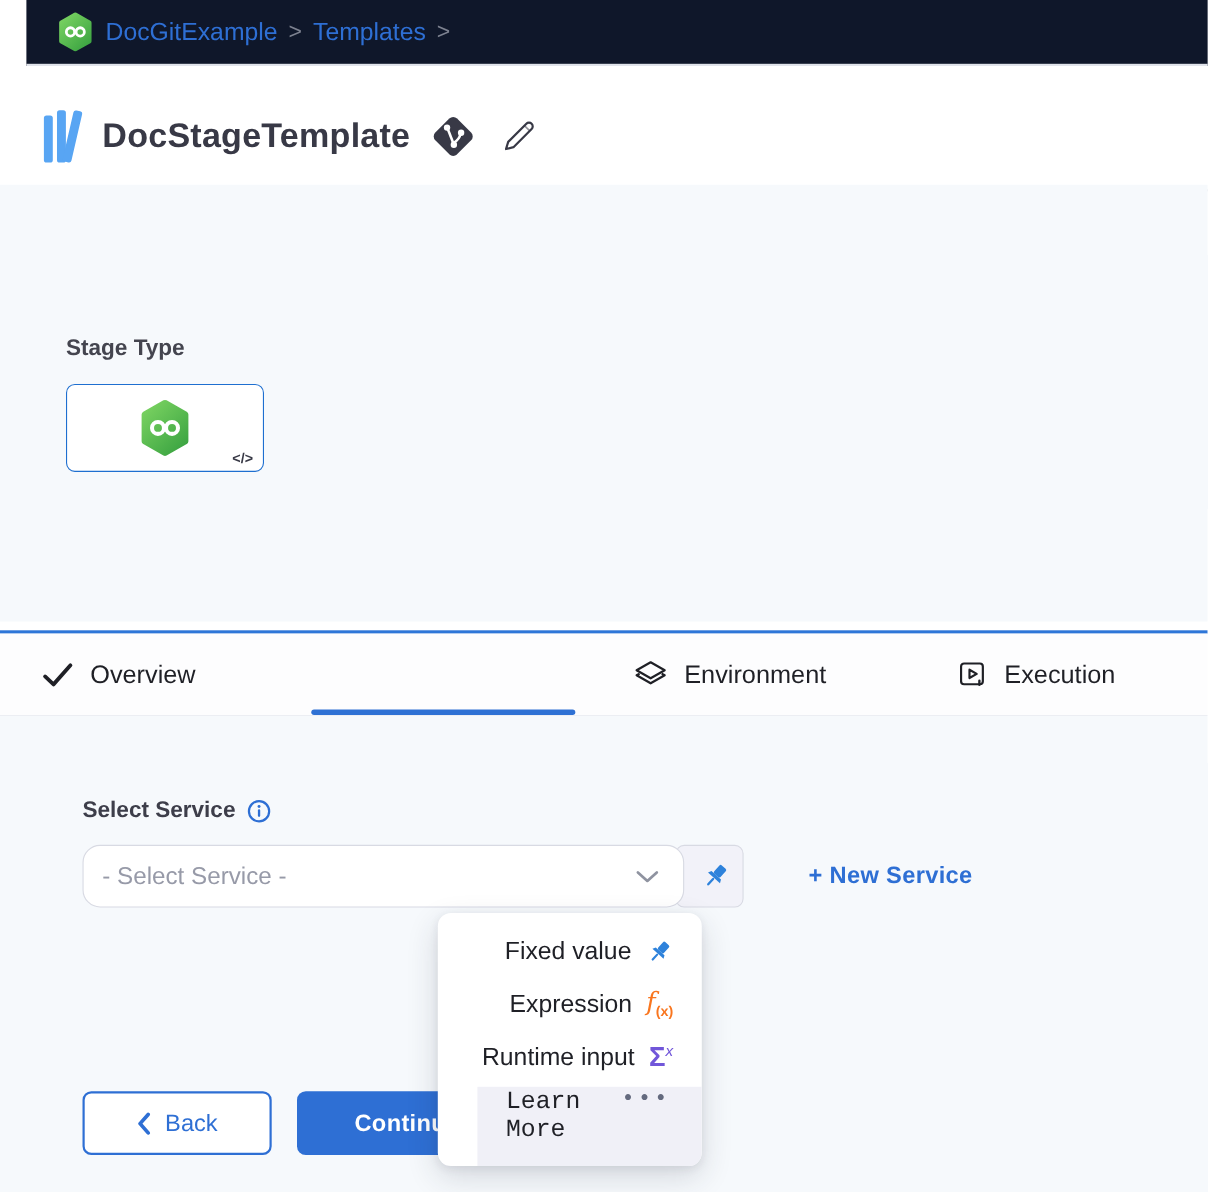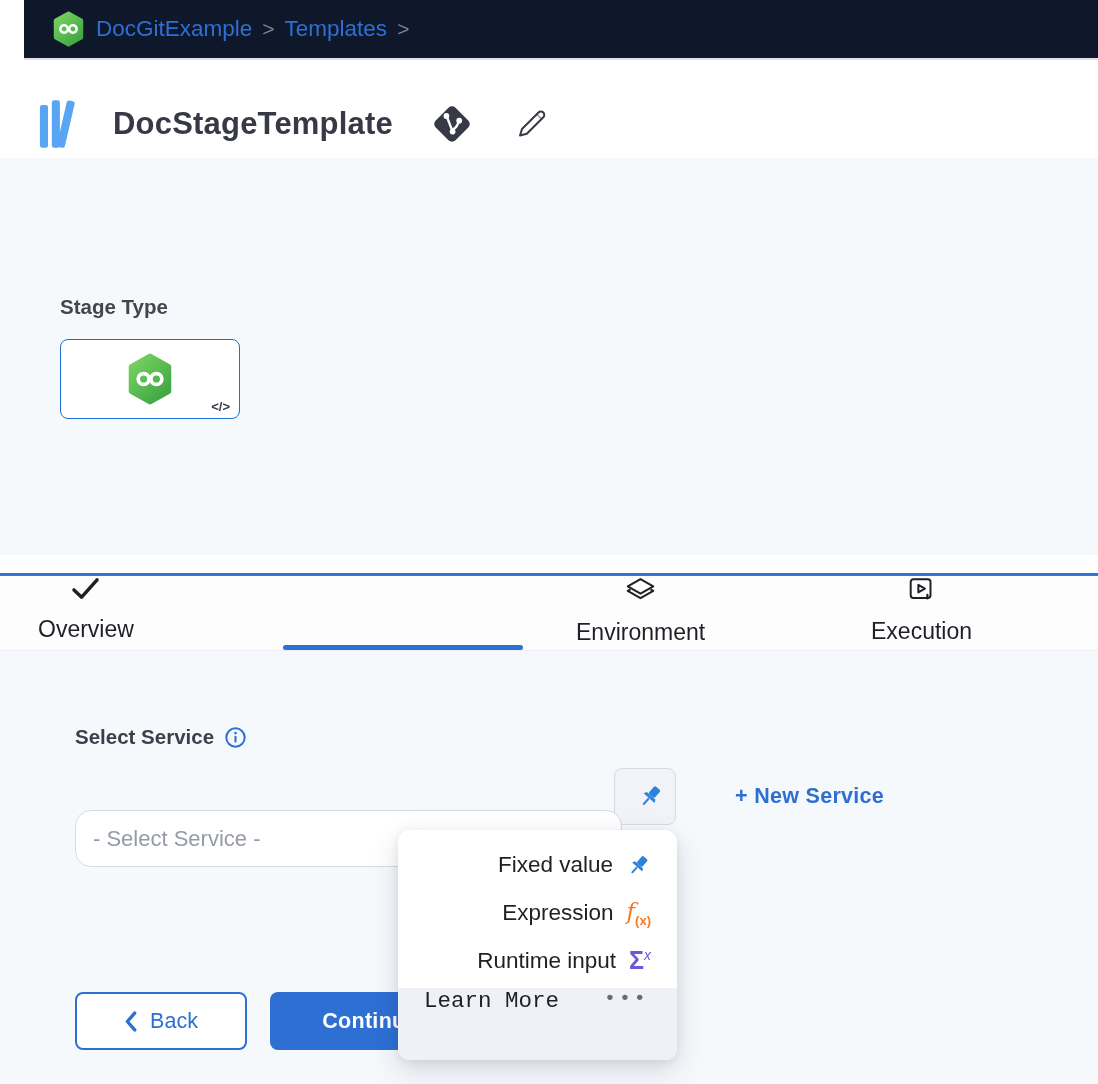--- a/index.html
+++ b/index.html
@@ -9,71 +9,71 @@
 
   
   .topbar { position:absolute; left:0; top:0; width:1098px; height:60px; background:#0f172a;
             border-bottom:2px solid #e0e3ea; display:flex; align-items:center; padding-left:28px;margin-left:24px; }
   .crumb-icon { width:33px; height:36px; margin-right:11px; display:flex; }
   .crumb-link { color:#2e6fd4; font-size:22.5px; font-weight:500; cursor:pointer; }
   .crumb-sep { color:#7d8290; font-size:21px; margin:0 10px; font-weight:500; }
 
   
   .titlebar { position:absolute; left:0; top:75px; width:1098px; height:99px; background:#fff;
-              border-bottom:2px solid #dcdfe6; display:flex; align-items:center; padding-left:38px;gap:20px; }
+              border-bottom:2px solid #dcdfe6; display:flex; align-items:center; padding-left:38px; }
   .lib-icon { width:40px; height:52px; margin-right:15px; display:flex; }
   .page-title { font-size:31px; font-weight:700; color:#383946; letter-spacing:0.2px; }
   .git-icon { width:46px; height:46px; margin-left:16px; display:flex; }
   .edit-icon { width:36px; height:36px; margin-left:18px; display:flex; cursor:pointer; }
 
   
-  .section1 { position:absolute; left:0; top:158px; width:1098px; height:397px; background:#f6f9fc; }
+  .section1 { position:absolute; left:0; top:168px; width:1098px; height:397px; background:#f6f9fc; }
   .stage-label { position:absolute; left:60px; top:137px; font-size:20.5px; font-weight:600; color:#44454f; }
   .stage-card { position:absolute; left:60px; top:181px; width:180px; height:80px; background:#fff;
                 border:1.6px solid #1e6fd0; border-radius:8px; cursor:pointer;
                 display:flex; align-items:center; justify-content:center; }
   .stage-card .hexwrap { width:48px; height:52px; display:flex; }
   .stage-card .code-glyph { position:absolute; right:9px; bottom:4px; font-size:13px; font-weight:700; color:#383946; }
 
   
   .blue-top-line { position:absolute; left:0; top:573px; width:1098px; height:3px; background:#2e76d8; }
   .tabbar { position:absolute; left:0; top:576px; width:1098px; height:75px; background:#fdfdfe;
             border-bottom:1px solid #eceef3; }
-  .tab { position:absolute; top:0; height:74px; display:flex; align-items:center; gap:15px; cursor:pointer;flex-direction:column; }
+  .tab { position:absolute; top:0; height:74px; display:flex; align-items:center; gap:15px; cursor:pointer; }
   .tab-label { font-size:23px; color:#1f2026; font-weight:400; }
   .tab.active .tab-label { font-weight:700; }
   .tab-underline { position:absolute; left:283px; top:69px; width:240px; height:5px;
                    background:#2e71d4; border-radius:3px; }
 
   
   .section2 { position:absolute; left:0; top:651px; width:1098px; height:433px; background:#f6f9fc; }
   .select-label-row { position:absolute; left:75px; top:74px; display:flex; align-items:center; gap:10px; }
   .select-label { font-size:20.5px; font-weight:600; color:#3d3e4a; }
   .select-box { position:absolute; left:75px; top:117px; width:547px; height:57px; background:#fff;
                 border:1px solid #d8dae3; border-radius:16px; display:flex; align-items:center;
-                justify-content:space-between; padding:0 22px 0 17px; cursor:pointer; z-index:2;margin-top:42px; }
+                justify-content:space-between; padding:0 22px 0 17px; cursor:pointer; z-index:2; }
   .select-placeholder { font-size:22px; color:#979aa8; }
   .pin-btn { position:absolute; left:614px; top:117px; width:62px; height:57px; background:#f2f2f9;
              border:1px solid #d8dae3; border-radius:8px; display:flex; align-items:center;
              justify-content:center; padding-left:10px; cursor:pointer; z-index:1; }
   .new-service { position:absolute; left:735px; top:117px; height:57px; display:flex; align-items:center;
                  color:#2e6fd4; font-size:21.5px; font-weight:700; cursor:pointer; letter-spacing:0.3px; }
 
   
   .btn-back { position:absolute; left:75px; top:341px; width:172px; height:58px; background:#fff;
               border:2px solid #2e6fd4; border-radius:8px; display:flex; align-items:center;
               justify-content:center; gap:13px; color:#2e6fd4; font-size:21.5px; font-weight:400;
               cursor:pointer; z-index:1; }
   .btn-continue { position:absolute; left:270px; top:341px; width:200px; height:58px; background:#2e6fd4;
                   border:none; border-radius:8px; display:flex; align-items:center; justify-content:center;
                   color:#fff; font-size:21.5px; font-weight:700; cursor:pointer; z-index:1; letter-spacing:0.3px; }
 
   
-  .value-menu { position:absolute; left:398px; top:179px; width:279px; background:#fff; border-radius:12px;
-                box-shadow:0 10px 28px rgba(40,41,61,.16), 0 2px 8px rgba(40,41,61,.08); z-index:10; overflow:hidden; }
+  .value-menu { position:absolute; left:398px; top:179px; width:240px; background:#fff; border-radius:12px;
+                box-shadow:0 10px 28px rgba(40,41,61,.16), 0 2px 8px rgba(40,41,61,.08); z-index:10; overflow:hidden;padding-left:36px; }
   .menu-items { padding:11px 0 3px 0; }
   .menu-item { height:48px; display:flex; align-items:center; justify-content:flex-end; gap:13px;
                padding-right:26px; font-size:22.5px; color:#1f2026; cursor:pointer; }
   .menu-footer { height:72px; background:#f0f0f7; display:flex; align-items:flex-start;
                  justify-content:space-between; padding:0 28px 0 26px; cursor:pointer;font-family:Liberation Mono, monospace; }
   .menu-footer-label { font-size:22.5px; color:#1f2026; }
   .menu-dots { font-size:19px; color:#646a7e; letter-spacing:3.5px; font-weight:700; }
 
   .sigma-icon { color:#7156d9; font-size:25px; font-weight:600; line-height:1; }
   .sigma-icon sup { font-size:14px; font-style:italic; font-weight:500; }

